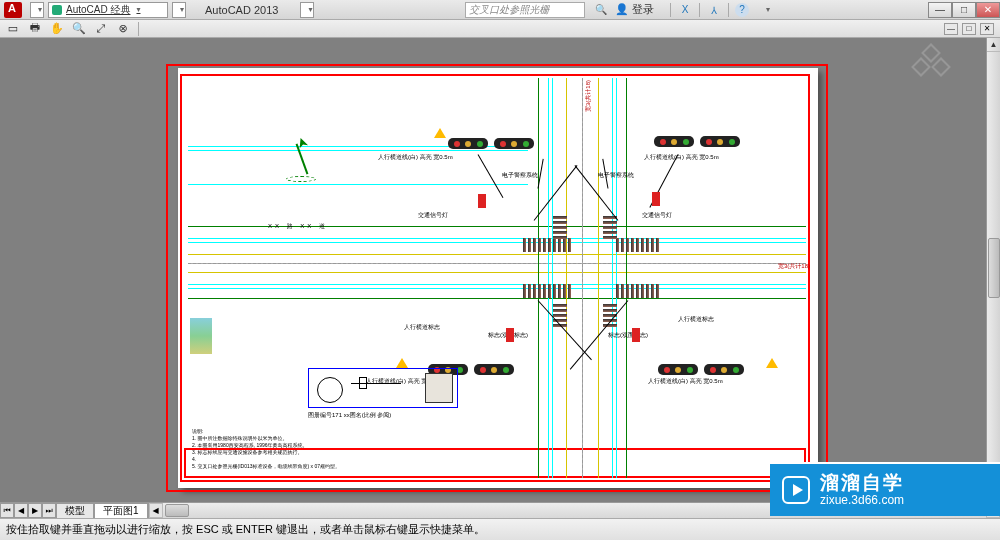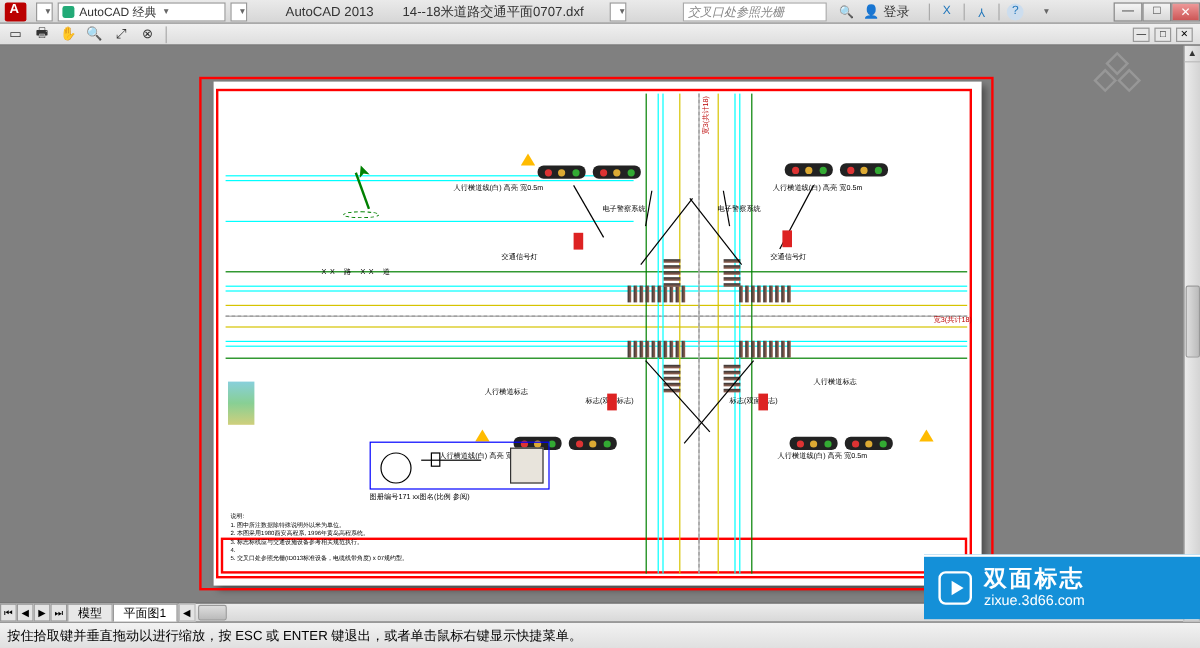--- a/index.html
+++ b/index.html
@@ -15,21 +15,21 @@
   height: 20px;
   background: linear-gradient(#eaeaea,#d6d6d6);
   display: flex; align-items: center;
   border-bottom: 1px solid #aaa;
   color: #333;
 }
 .a-icon { width: 18px; height: 16px; margin: 0 4px; background: #b00; border-radius: 2px; position: relative; }
 .a-icon::after{content:"A";color:white;font-size:11px;font-weight:bold;position:absolute;left:4px;top:0;}
 .tb-combo{ height:16px;border:1px solid #999;background:#fff;display:flex;align-items:center;padding:0 3px;font-size:10px;margin-left:4px; }
 .tb-combo .dd{margin-left:6px;font-size:8px;color:#666;}
-.t-title{margin-left:32px;font-size:11px;}
+.t-title{margin-left:19px;font-size:11px;}
 .t-file{margin-left:24px;font-size:11px;}
 .search-box{height:16px;width:120px;border:1px solid #aaa;background:#fff;margin-left:auto;margin-right:8px;font-size:10px;padding:0 3px;color:#888;display:flex;align-items:center;}
 .tb-icons{display:flex;gap:6px;align-items:center;margin-right:6px;}
 .tb-icon{width:16px;height:16px;display:flex;align-items:center;justify-content:center;font-size:10px;color:#333;}
 .divider{width:1px;height:14px;background:#aaa;}
 .login{font-size:11px;color:#333;margin-right:10px;display:flex;align-items:center;gap:3px;}
 .win-btns{display:flex;gap:0;margin-left:auto;}
 .win-btn{width:24px;height:16px;border:1px solid #888;background:linear-gradient(#f4f4f4,#d8d8d8);display:flex;align-items:center;justify-content:center;font-size:10px;}
 .win-btn.close{background:linear-gradient(#e99,#c55);color:#fff;}
 
@@ -111,30 +111,29 @@
 .lbl{position:absolute;font-size:6px;color:#000;}
 </style>
 </head>
 <body>
 
 <div class="titlebar">
   <div class="a-icon"></div>
   <span class="tb-combo" style="width:14px;justify-content:center;">
       <span class="dd">▾</span>
     </span>
-  <div class="tb-combo" style="width:140px;">
+  <div class="tb-combo" style="width:120px;text-decoration:underline;">
     <span style="width:10px;height:10px;background:#2a7;margin-right:4px;border-radius:2px;"></span>
     <span>AutoCAD 经典</span>
     <span class="dd">▾</span>
   </div>
   <span class="tb-combo" style="width:14px;justify-content:center;">
       <span class="dd">▾</span>
     </span>
   <span class="t-title">AutoCAD 2013</span>
-  <span class="t-file">14--18米道路交通平面0707.dxf</span>
   <span class="tb-combo" style="margin-left:22px;width:14px;justify-content:center;">
       <span class="dd">▾</span>
     </span>
   <div class="search-box" title="键入关键字或短语">
       <span style="font-style:italic;">交叉口处参照光栅</span>
     </div>
   <div class="tb-icons">
     <span class="tb-icon">🔍</span>
     <span class="login">
         <span>👤</span>
@@ -409,16 +408,16 @@
   </div>
 </div>
 
 <div class="statusbar">
   <span>按住拾取键并垂直拖动以进行缩放，按 ESC 或 ENTER 键退出，或者单击鼠标右键显示快捷菜单。</span>
 </div>
 
 <div class="watermark">
   <div class="play"></div>
   <div class="txt">
-    <span class="cn">双面标志</span>
+    <span class="cn">溜溜自学</span>
     <span class="url">zixue.3d66.com</span>
   </div>
 </div>
 
 </body></html>

